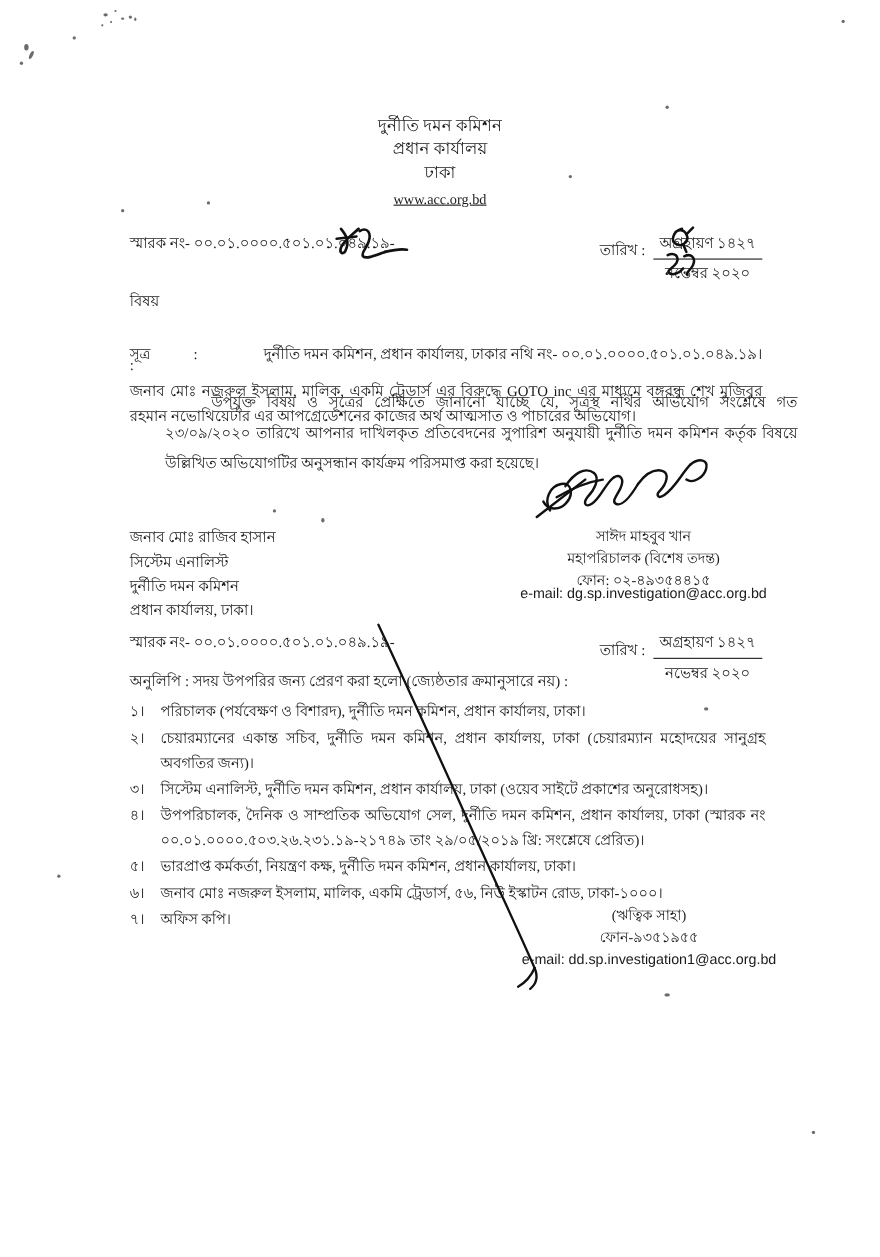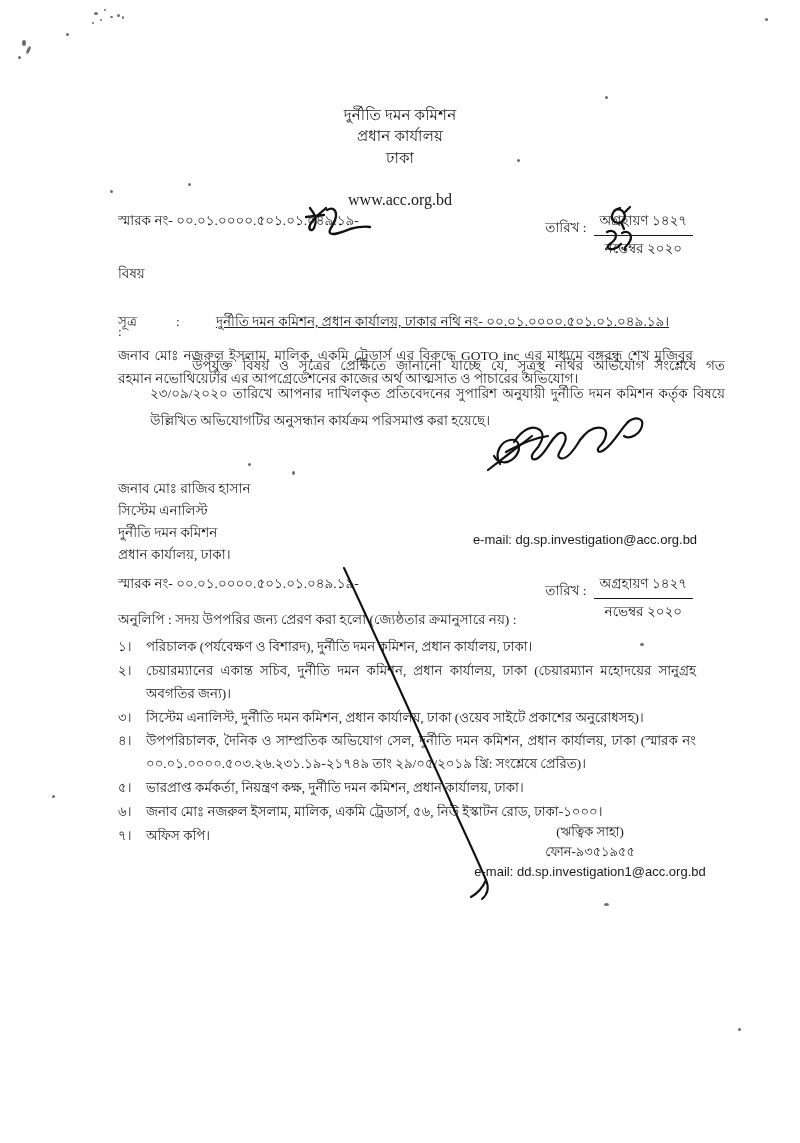--- a/index.html
+++ b/index.html
@@ -29,23 +29,24 @@
   .letterhead {
     position: absolute;
     top: 105px;
     left: 0;
     width: 800px;
     text-align: center;
     line-height: 1.42;
   }
   .letterhead .bn { font-size: 15px; letter-spacing: .2px; }
   .letterhead .url {
-    font-size: 16px;
-    margin-top: 20px;
+    font-size: 13px;
+    margin-top: 3px;
     font-family: "Liberation Serif", "DejaVu Serif", serif;
+    text-decoration: underline;
   }
 
   
   .memo-row {
     position: absolute;
     left: 118px;
     width: 575px;
     display: flex;
     justify-content: space-between;
     align-items: flex-start;
@@ -228,21 +229,21 @@
 
   <div class="field" style="top:262px;flex-direction:column;">
     <div class="key">বিষয়</div>
     <div class="colon">:</div>
     <div class="val"><span>জনাব মোঃ নজরুল ইসলাম, মালিক, একমি ট্রেডার্স এর বিরুদ্ধে </span><span class="latin">GOTO inc</span><span> এর মাধ্যমে বঙ্গবন্ধু শেখ মুজিবুর রহমান নভোথিয়েটার এর আপগ্রেডেশনের কাজের অর্থ আত্মসাত ও পাচারের অভিযোগ।</span></div>
   </div>
 
   <div class="field" style="top:310px;">
     <div class="key">সূত্র</div>
     <div class="colon">:</div>
-    <div class="val" style="text-align:center;text-decoration:underline;">দুর্নীতি দমন কমিশন, প্রধান কার্যালয়, ঢাকার নথি নং- ০০.০১.০০০০.৫০১.০১.০৪৯.১৯।</div>
+    <div class="val" style="text-align:right;">দুর্নীতি দমন কমিশন, প্রধান কার্যালয়, ঢাকার নথি নং- ০০.০১.০০০০.৫০১.০১.০৪৯.১৯।</div>
   </div>
 
   <div class="body-para" style="top:352px;margin-left:32px;">উপর্যুক্ত বিষয় ও সূত্রের প্রেক্ষিতে জানানো যাচ্ছে যে, সূত্রস্থ নথির অভিযোগ সংশ্লেষে গত ২৩/০৯/২০২০ তারিখে আপনার দাখিলকৃত প্রতিবেদনের সুপারিশ অনুযায়ী দুর্নীতি দমন কমিশন কর্তৃক বিষয়ে উল্লিখিত অভিযোগটির অনুসন্ধান কার্যক্রম পরিসমাপ্ত করা হয়েছে।</div>
 
   <div class="addressee" style="top:478px;">
     <div>জনাব মোঃ রাজিব হাসান</div>
     <div>সিস্টেম এনালিস্ট</div>
     <div>দুর্নীতি দমন কমিশন</div>
     <div>প্রধান কার্যালয়, ঢাকা।</div>
   </div>
@@ -253,20 +254,25 @@
         <path d="M30 52 C 24 42, 30 30, 40 28 C 50 26, 52 38, 44 46 C 38 52, 28 52, 24 44"></path>
         <path d="M18 58 L 62 24"></path>
         <path d="M44 30 C 52 18, 62 12, 70 18 C 76 23, 70 34, 64 40 C 60 45, 62 50, 68 46 C 76 41, 80 28, 88 22"></path>
         <path d="M88 22 C 94 18, 98 24, 94 32 C 90 40, 86 44, 90 46 C 96 49, 104 38, 110 28"></path>
         <path d="M110 28 C 116 20, 124 14, 132 16 C 139 18, 136 28, 130 34 C 126 38, 128 42, 134 38 C 144 31, 150 18, 158 10"></path>
         <path d="M158 10 C 166 4, 174 6, 172 14 C 170 22, 160 28, 154 24"></path>
         <path d="M36 40 C 50 32, 64 26, 78 24"></path>
       </g>
     </svg>
   </div>
+  <div class="sigblock" style="left:470px; top:478px; width:230px;">
+    <div>সাঈদ মাহবুব খান</div>
+    <div>মহাপরিচালক (বিশেষ তদন্ত)</div>
+    <div>ফোন: ০২-৪৯৩৫৪৪১৫</div>
+  </div>
   <div class="sigblock" style="left:420px; top:530px; width:330px;">
     <div class="mail">e-mail: dg.sp.investigation@acc.org.bd</div>
   </div>
 
   <div class="memo-row" style="top:573px;">
     <div class="memo-no">
       <span>স্মারক নং-</span>
       <span>০০.০১.০০০০.৫০১.০১.০৪৯.১৯-</span>
     </div>
     <div class="date-group">

